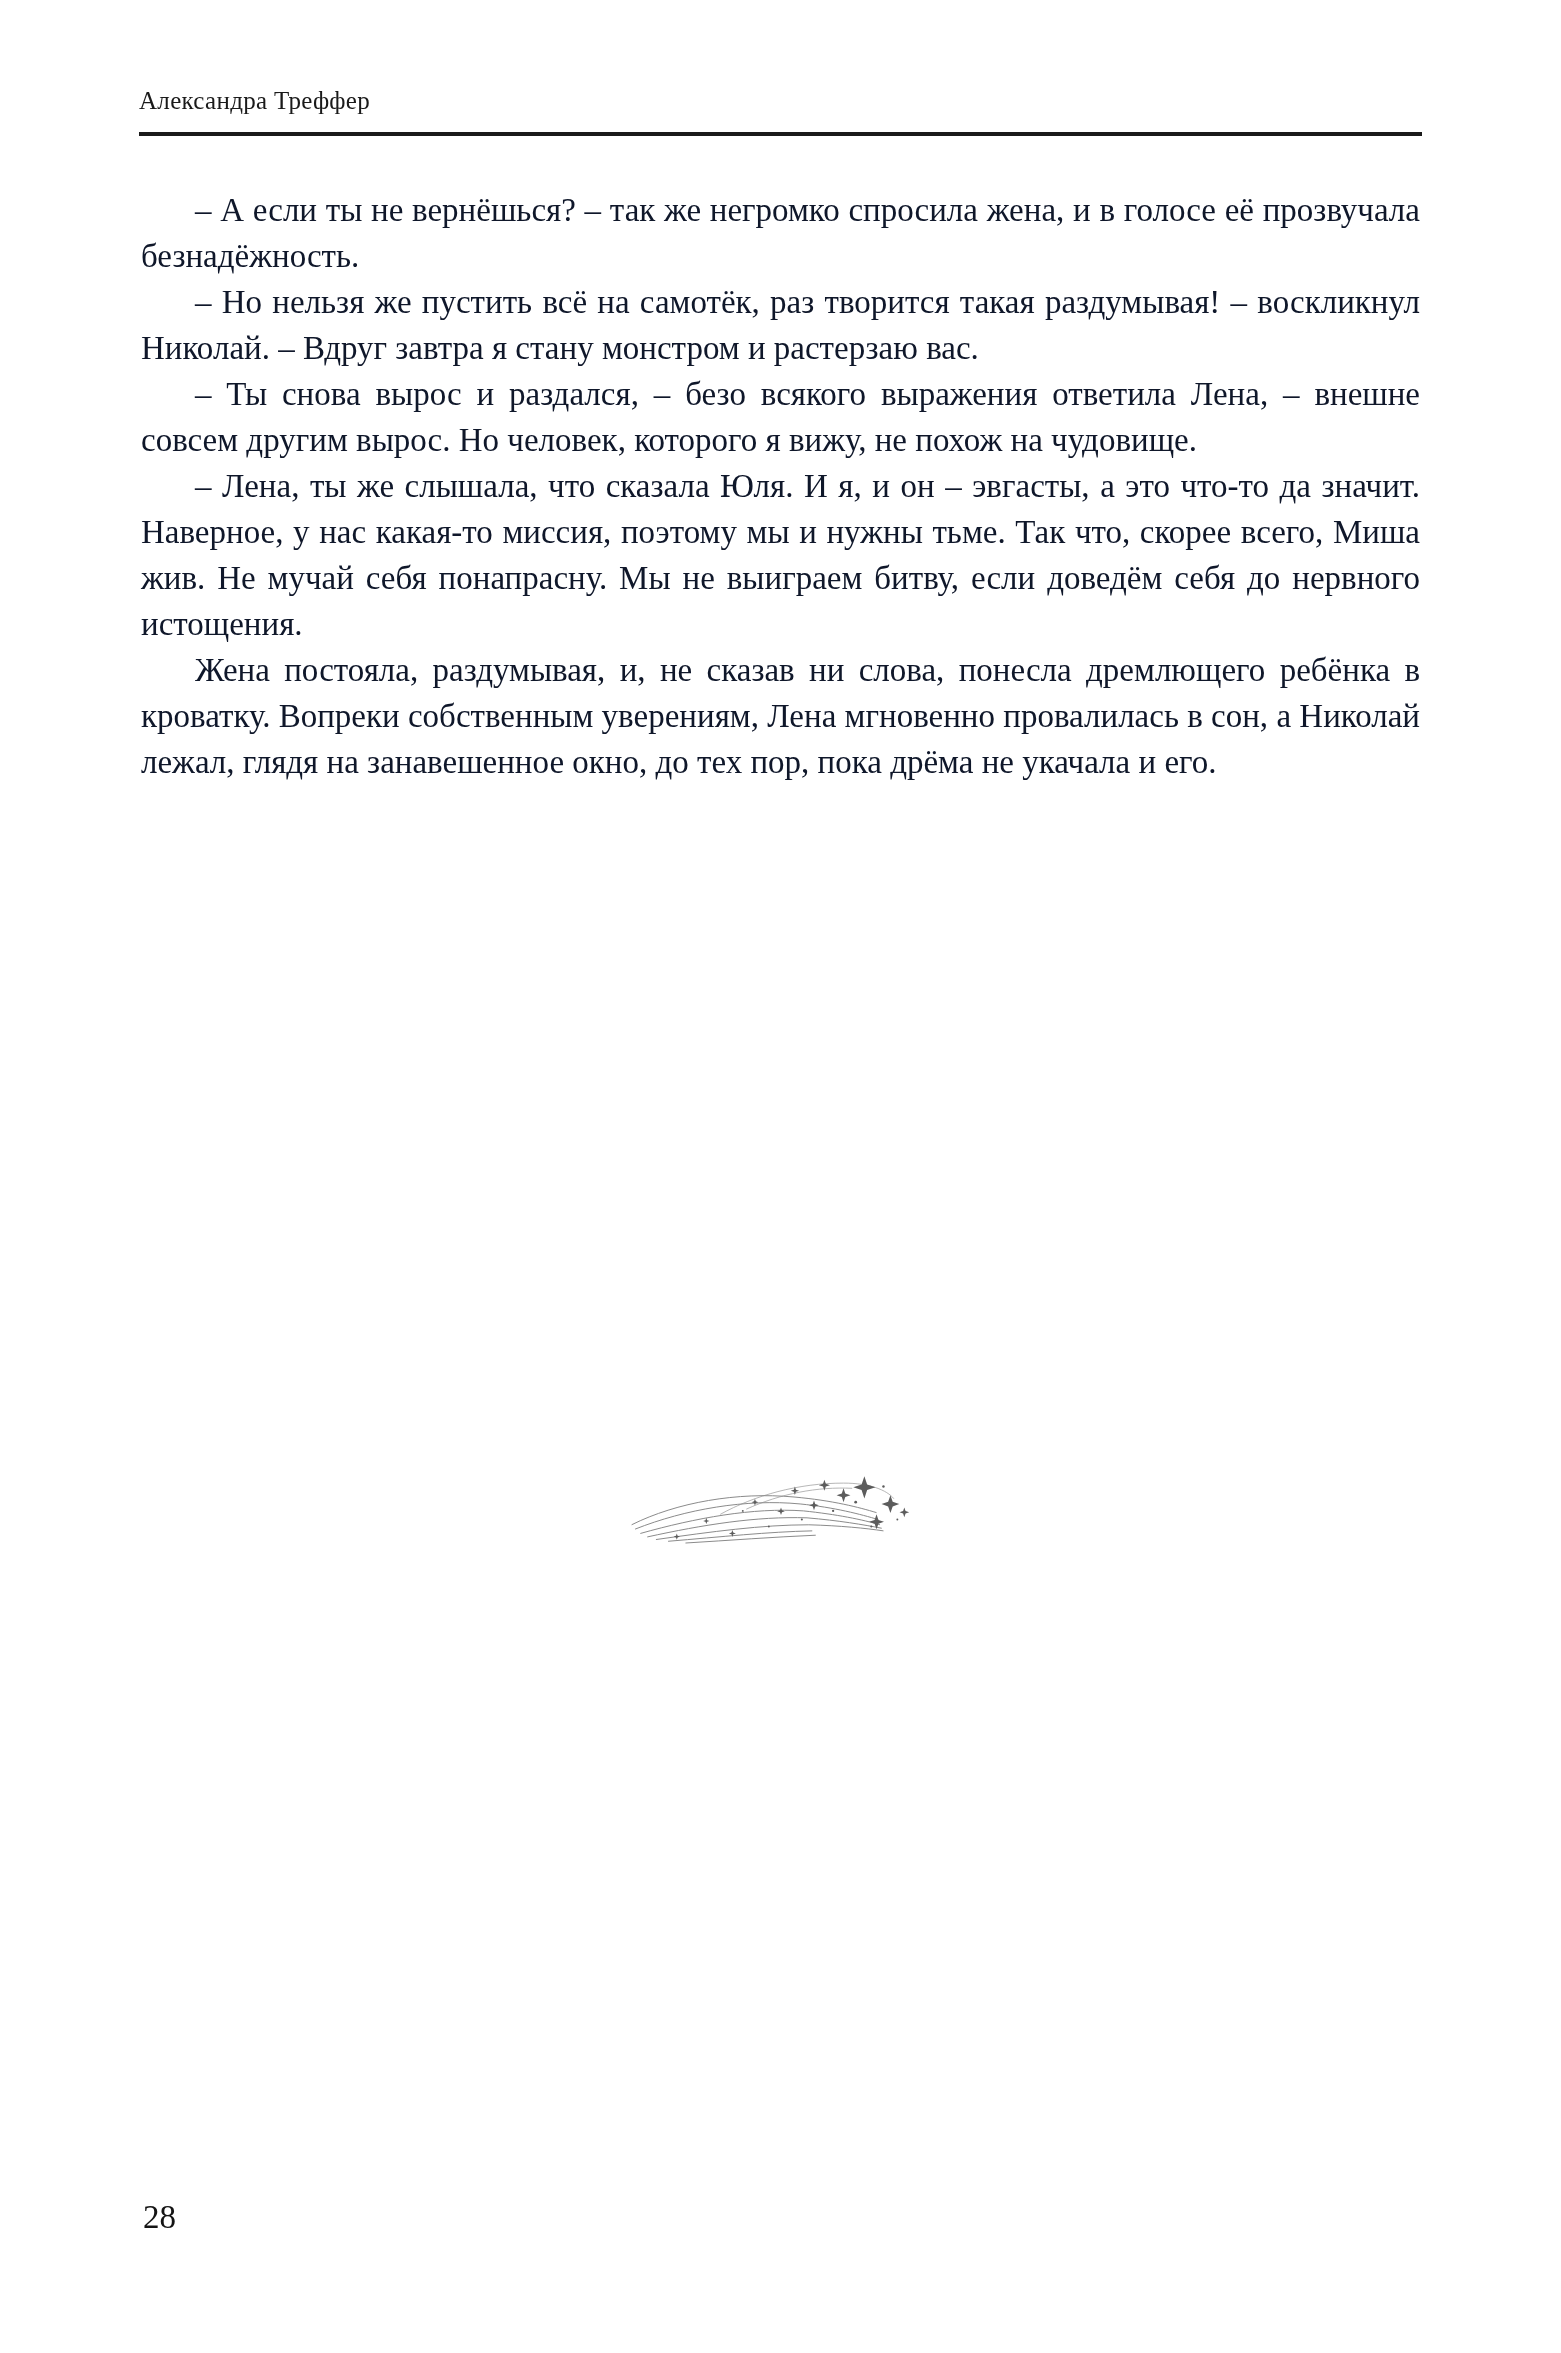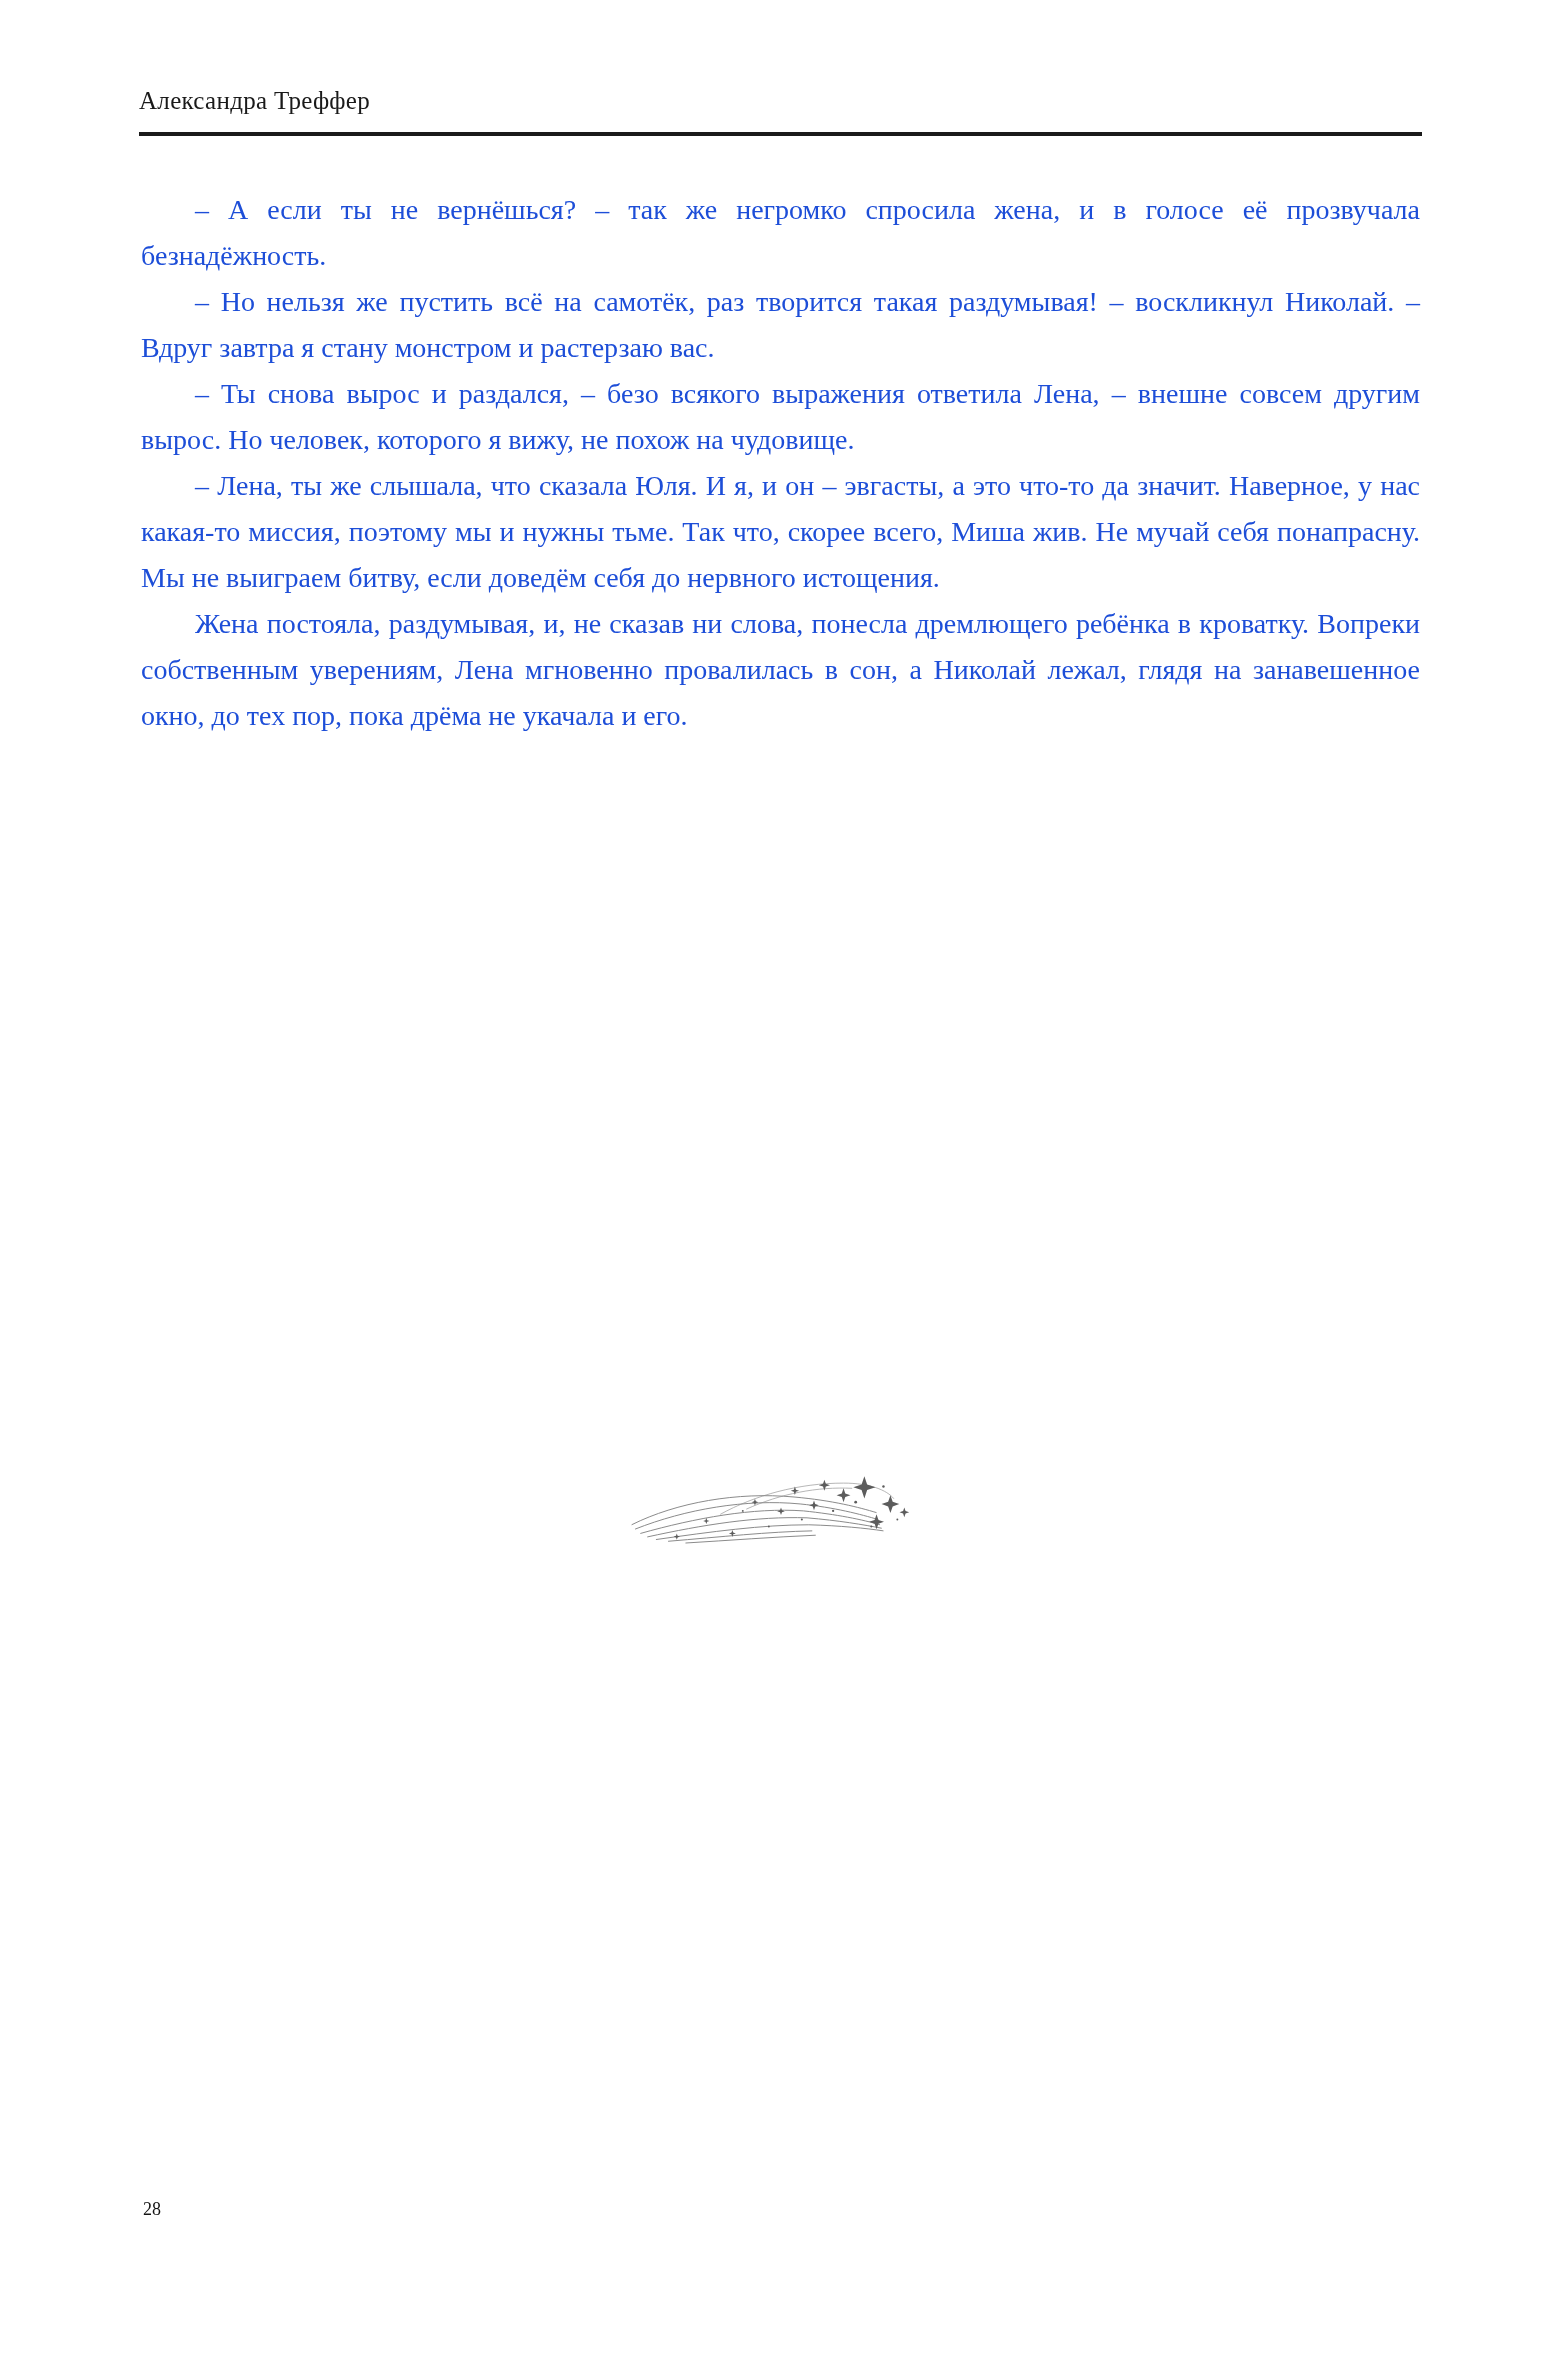--- a/index.html
+++ b/index.html
@@ -36,25 +36,25 @@
     height: 4.3px;
     background: #1a1a1a;
   }
 
   
   .textblock {
     position: absolute;
     left: 141px;
     right: 141px;
     top: 187px;
-    font-size: 28px;
+    font-size: 33px;
     line-height: 46px;
     text-align: justify;
     text-justify: inter-word;
-    color: #1d4ed8;
+    color: #0f172a;
   }
   .textblock p {
     margin: 0;
     text-indent: 54px;
     hyphens: none;
   }
 
   
   .ornament {
     position: absolute;
@@ -67,21 +67,21 @@
     height: 148px;
     pointer-events: none;
   }
   .ornament svg { display: block; }
 
   
   .folio {
     position: absolute;
     left: 143px;
     top: 2199px;
-    font-size: 18px;
+    font-size: 33px;
     color: #141414;
   }
 </style>
 </head>
 <body>
 
 <div class="page">
 
   <div class="running-head">Александра Треффер</div>
   <div class="head-rule"></div>

